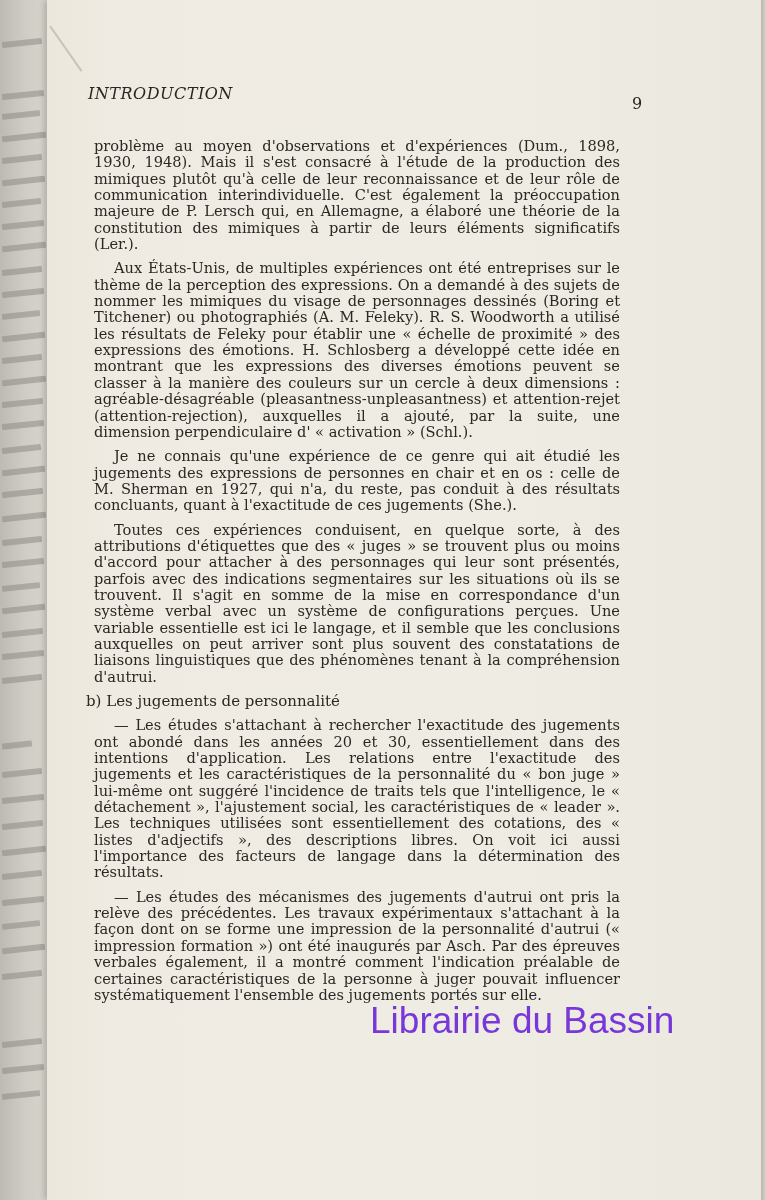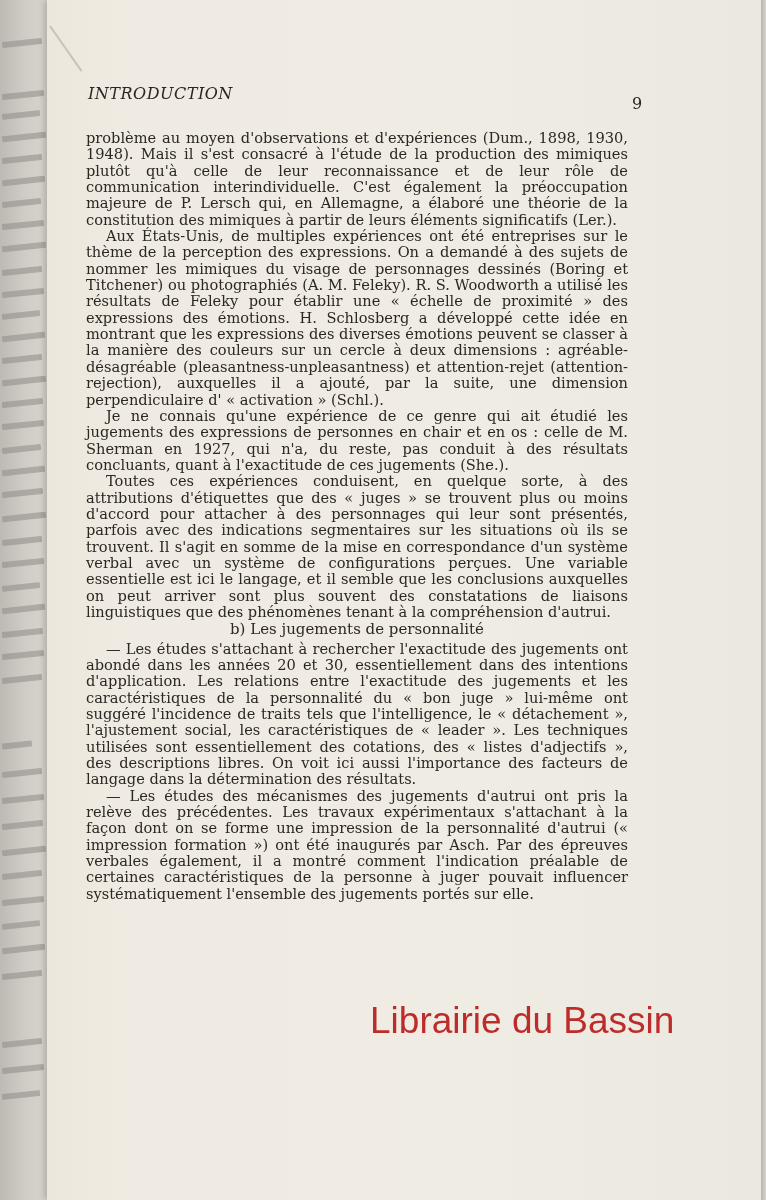--- a/index.html
+++ b/index.html
@@ -35,30 +35,30 @@
     font-style: italic; font-size: 16px; color: #2a2623; letter-spacing: .5px;
   }
   .page-num {
     position: absolute; left: 632px; top: 94px; font-size: 16px; color: #2a2623;
   }
   .body {
     position: absolute; left: 86px; top: 130px; width: 542px;
     font-size: 14.6px; line-height: 16.35px; color: #2b2724;
     text-align: justify;
   }
-  .body p { margin: 0; text-indent: 20px; }
+  .body p { margin: 8px; text-indent: 20px; }
   .body p.noindent { text-indent: 0; }
   .subhead {
-    text-align: center; margin: 1px 0 3px 0; font-size: 15px;
+    margin: 1px 0 3px 0; font-size: 15px;
   }
   .subhead .it, .it { }
   .watermark {
     position: absolute; left: 370px; top: 1000px;
     font-family: "Liberation Sans", "DejaVu Sans", sans-serif;
-    font-size: 37px; color: #b91c1c; opacity: .92; white-space: nowrap;
+    font-size: 37px; color: #6d28d9; opacity: .92; white-space: nowrap;
   }
 </style>
 </head>
 <body>
 
 <div class="left-bleed">
   <div class="bleed-line" style="top:40px;width:40px"></div>
   <div class="bleed-line" style="top:92px;width:42px"></div>
   <div class="bleed-line" style="top:112px;width:38px"></div>
   <div class="bleed-line" style="top:134px;width:44px"></div>

